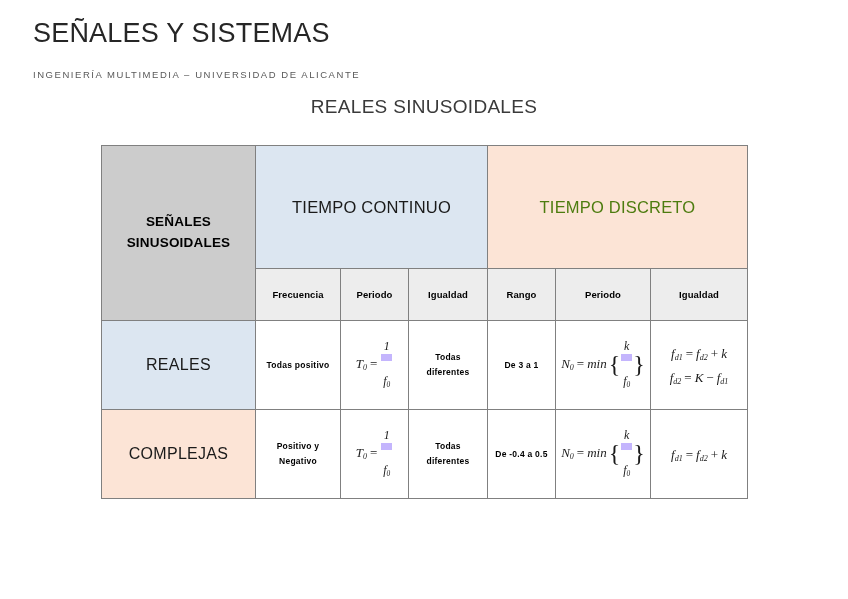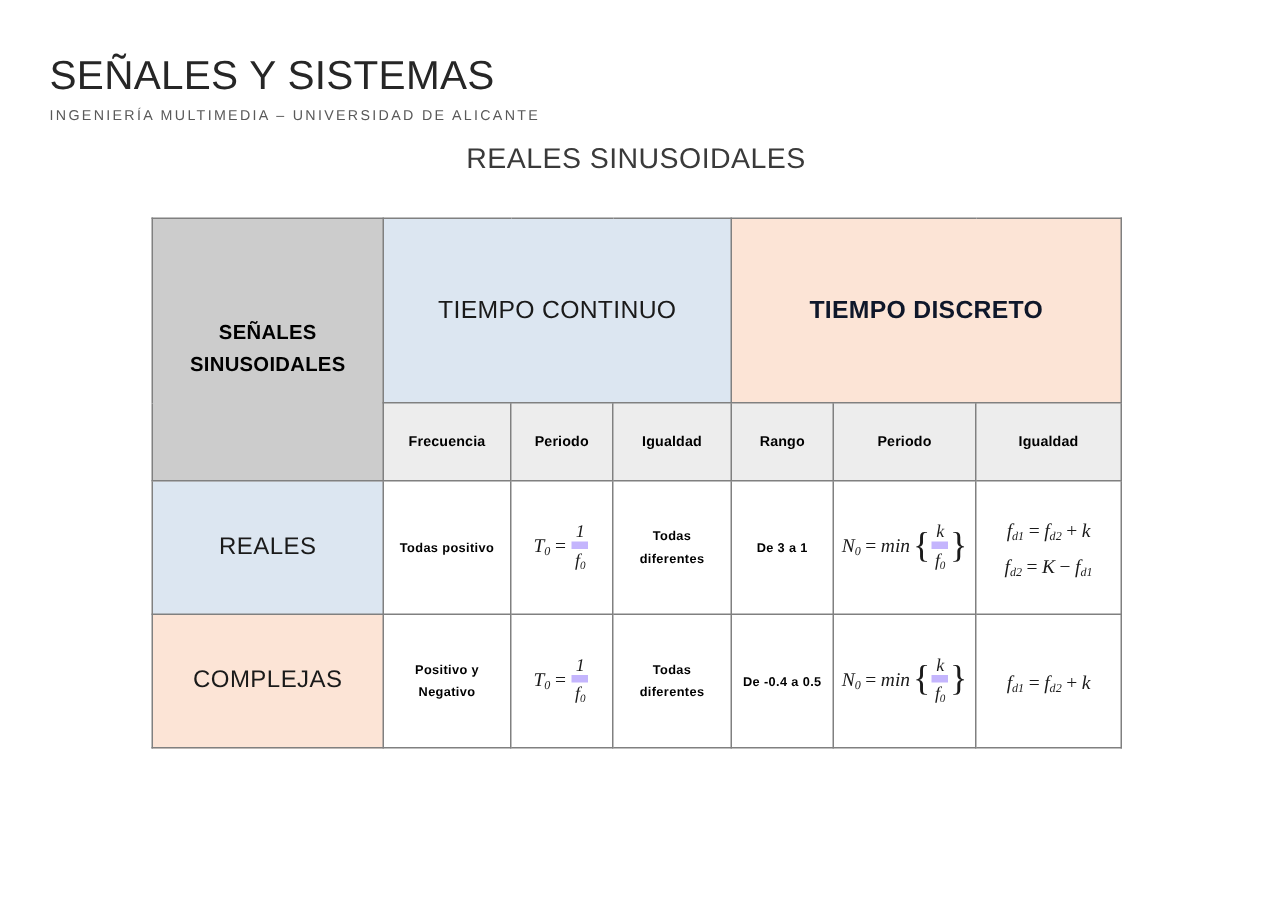--- a/index.html
+++ b/index.html
@@ -13,33 +13,33 @@
     font-family: "Liberation Sans", sans-serif;
     color: #000000;
     overflow: hidden;
     position: relative;
   }
 
   
   #slide-header {
     position: absolute;
     left: 33px;
-    top: 36px;
+    top: 19px;
     width: 700px;
   }
   #course-title {
     font-size: 27px;
     font-weight: 400;
     letter-spacing: 0.2px;
     color: #262626;
     line-height: 1.1;
     white-space: nowrap;
   }
   #course-subtitle {
-    margin-top: 6px;
+    margin-top: 20px;
     font-size: 9.5px;
     font-weight: 400;
     letter-spacing: 1.55px;
     color: #595959;
     white-space: nowrap;
   }
 
   #slide-title {
     position: absolute;
     left: 0;
@@ -92,23 +92,23 @@
     background: #dce6f1 !important;
     font-size: 16.5px;
     font-weight: 400;
     letter-spacing: 0.2px;
     color: #1a1a1a;
     height: 122px;
   }
   .cell-group-discreto {
     background: #fce4d6 !important;
     font-size: 16.5px;
-    font-weight: 700;
-    letter-spacing: 0.2px;
-    color: #0f172a;
+    font-weight: 400;
+    letter-spacing: 0.2px;
+    color: #4d7c0f;
   }
 
   
   .cell-subhead {
     background: #ededed !important;
     font-size: 9.5px;
     font-weight: bold;
     letter-spacing: 0.1px;
     height: 51px;
   }
@@ -168,23 +168,23 @@
     position: relative;
     top: -0.1em;
   }
   .frac .num {
     display: block;
     font-size: 0.92em;
     padding: 0 2px 1px 2px;
   }
   .frac .den {
     display: block;
-    border-top: 5px solid #c4b5fd;
+    border-top: 7px solid #c4b5fd;
     font-size: 0.92em;
-    padding: 1px 2px 0 2px;
+    padding: 14px 2px 0 2px;
   }
   .brace {
     font-style: normal;
     font-size: 1.85em;
     font-family: "Liberation Serif", serif;
     display: inline-block;
     vertical-align: middle;
     line-height: 0.8;
     position: relative;
     top: -0.03em;

